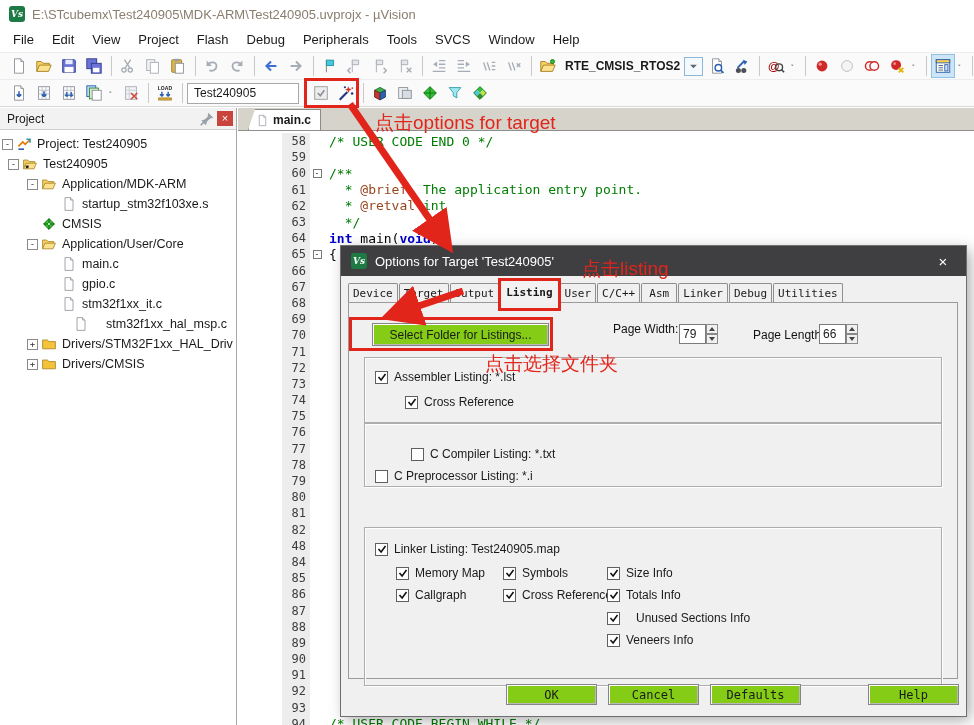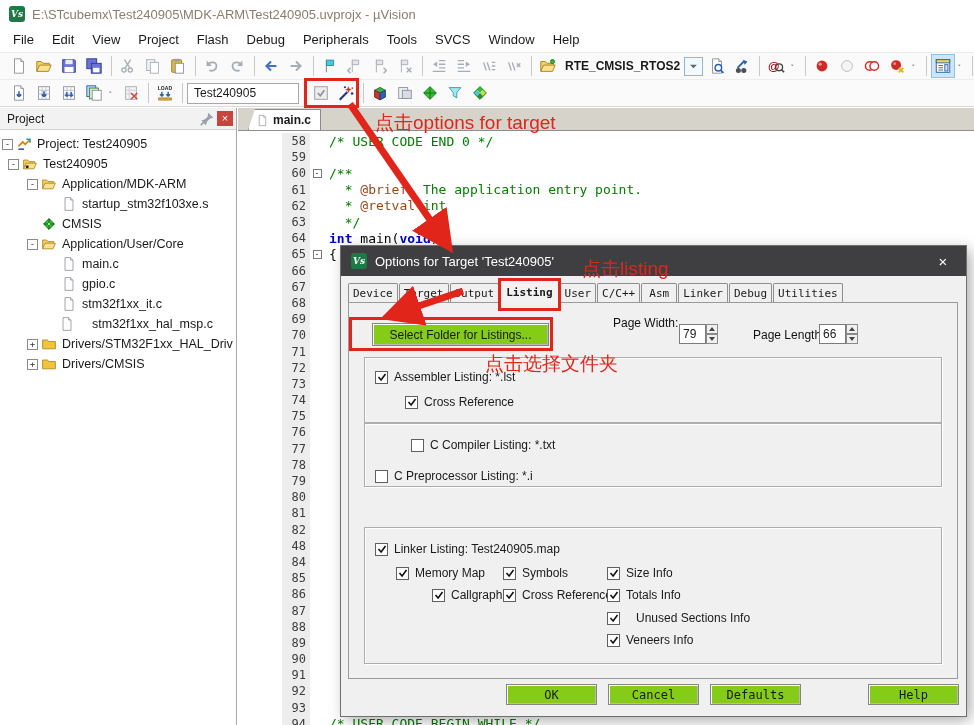--- a/index.html
+++ b/index.html
@@ -529,21 +529,21 @@
       <div class="trow" style="padding-left: 47px;">
         <span class="texp none"></span>
         <span class="ticon">
           <svg viewBox="0 0 20 20">
             <path d="M5 2h7l3 3v13H5z" fill="#fefefe" stroke="#8a8f98"></path>
             <path d="M12 2v3h3" fill="#e8e8e8" stroke="#8a8f98"></path>
           </svg>
         </span>
         <span>stm32f1xx_it.c</span>
       </div>
-      <div class="trow" style="padding-left: 33px; gap: 12px;">
+      <div class="trow" style="padding-left: 47px; gap: 12px;">
         <span class="texp none"></span>
         <span class="ticon">
           <svg viewBox="0 0 20 20">
             <path d="M5 2h7l3 3v13H5z" fill="#fefefe" stroke="#8a8f98"></path>
             <path d="M12 2v3h3" fill="#e8e8e8" stroke="#8a8f98"></path>
           </svg>
         </span>
         <span>stm32f1xx_hal_msp.c</span>
       </div>
       <div class="trow" style="padding-left: 27px;">
@@ -821,21 +821,21 @@
       <div class="dtab active">Listing</div>
       <div class="dtab">User</div>
       <div class="dtab">C/C++</div>
       <div class="dtab">Asm</div>
       <div class="dtab">Linker</div>
       <div class="dtab">Debug</div>
       <div class="dtab">Utilities</div>
     </div>
   <div id="dlg-page">
     <div id="selbtn" class="win-btn">Select Folder for Listings...</div>
-    <span class="dlbl" style="left:264px;top:13px">Page Width:</span>
+    <span class="dlbl" style="left:264px;top:19px">Page Width:</span>
     <div class="dinput" style="left:330px;top:21px">79</div>
     <div class="spin" style="left:357px;top:21px">
         <div class="u"></div>
         <div class="d"></div>
       </div>
     <span class="dlbl" style="left:404px;top:25px">Page Length:</span>
     <div class="dinput" style="left:470px;top:21px">66</div>
     <div class="spin" style="left:497px;top:21px">
         <div class="u"></div>
         <div class="d"></div>
@@ -852,47 +852,47 @@
         <label class="cb" style="left: 40px; top: 37px;">
           <span class="cbbox">
             <svg viewBox="0 0 10 10">
               <path d="M1.5 5l2.6 3 4.4-6" stroke="#111" stroke-width="1.6" fill="none"></path>
             </svg>
           </span>
           <span>Cross Reference</span>
         </label>
       </div>
     <div class="grp" id="grp2" style="left:15px;top:120px;width:578px;height:64px">
-        <label class="cb" style="left: 10px; top: 14px; padding-left: 36px;">
+        <label class="cb" style="left: 10px; top: 23px; padding-left: 36px;">
           <span class="cbbox"></span>
           <span>C Compiler Listing:  *.txt</span>
         </label>
         <label class="cb" style="left: 10px; top: 45px;">
           <span class="cbbox"></span>
           <span>C Preprocessor Listing:  *.i</span>
         </label>
       </div>
-    <div class="grp" id="grp3" style="left:15px;top:224px;width:578px;height:137px">
+    <div class="grp" id="grp3" style="left:15px;top:224px;width:578px;height:159px">
         <label class="cb" style="left: 10px; top: 14px;">
           <span class="cbbox">
             <svg viewBox="0 0 10 10">
               <path d="M1.5 5l2.6 3 4.4-6" stroke="#111" stroke-width="1.6" fill="none"></path>
             </svg>
           </span>
           <span>Linker Listing:  Test240905.map</span>
         </label>
         <label class="cb" style="left: 31px; top: 38px;">
           <span class="cbbox">
             <svg viewBox="0 0 10 10">
               <path d="M1.5 5l2.6 3 4.4-6" stroke="#111" stroke-width="1.6" fill="none"></path>
             </svg>
           </span>
           <span>Memory Map</span>
         </label>
-        <label class="cb" style="left: 31px; top: 60px; margin-left: 36px;">
+        <label class="cb" style="left: 31px; top: 60px;">
           <span class="cbbox">
             <svg viewBox="0 0 10 10">
               <path d="M1.5 5l2.6 3 4.4-6" stroke="#111" stroke-width="1.6" fill="none"></path>
             </svg>
           </span>
           <span>Callgraph</span>
         </label>
         <label class="cb" style="left: 138px; top: 38px;">
           <span class="cbbox">
             <svg viewBox="0 0 10 10">

